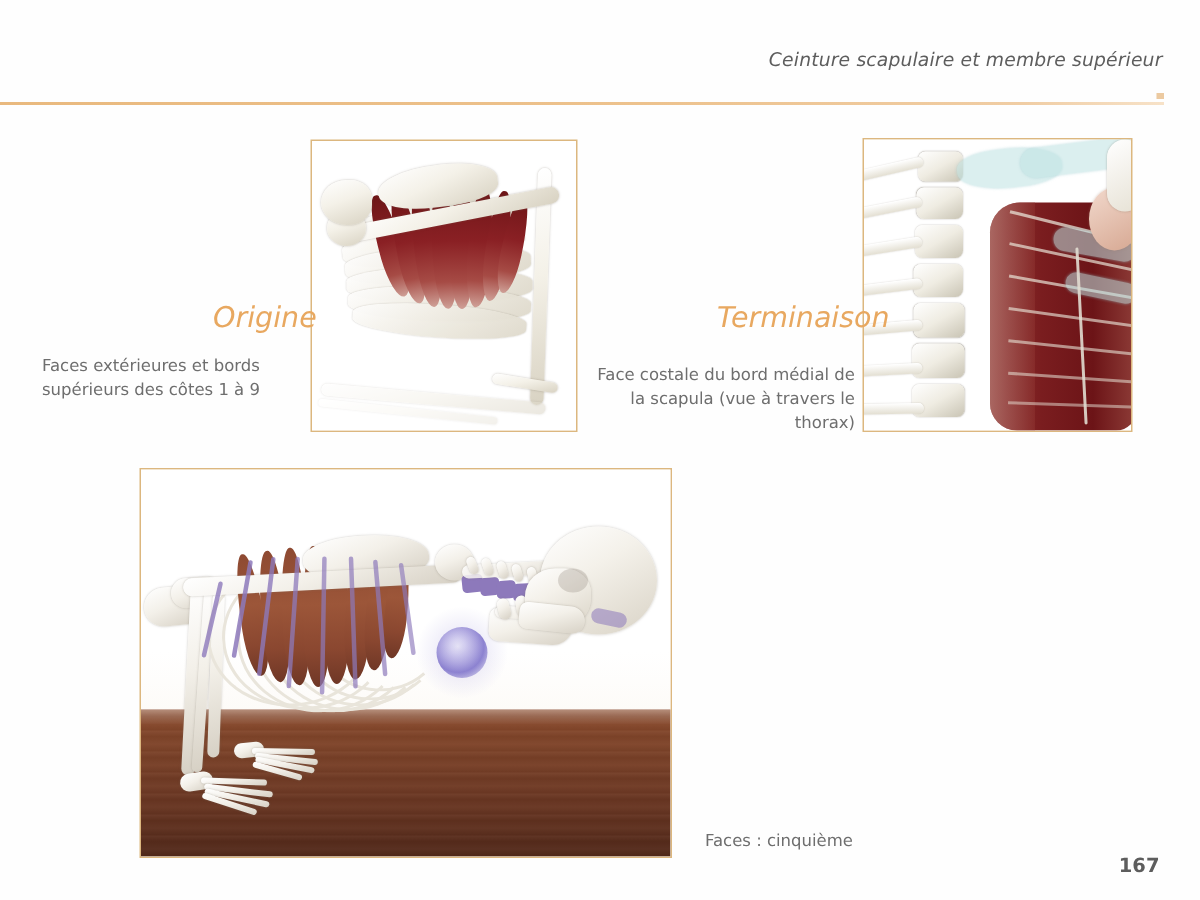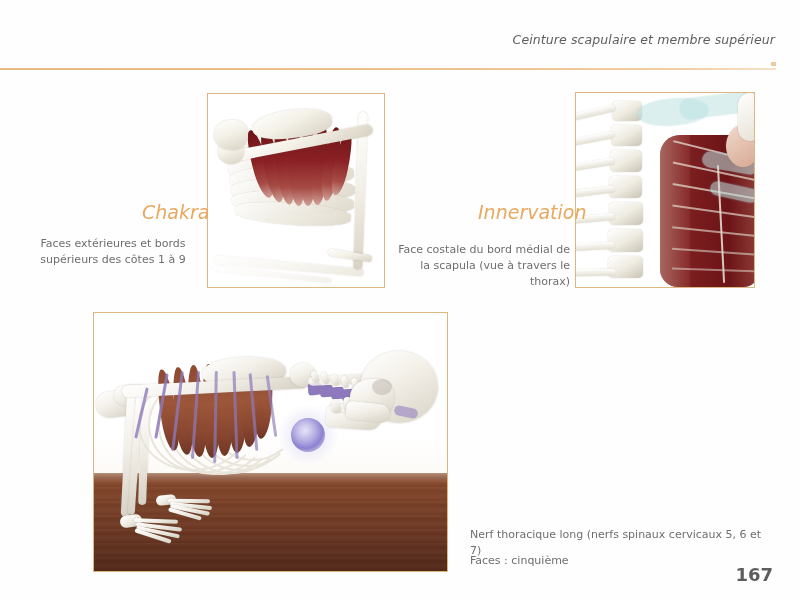--- a/index.html
+++ b/index.html
@@ -82,36 +82,36 @@
   }
   .bodytext {
     position: absolute;
     font-family: "DejaVu Sans", sans-serif;
     font-size: 11px;
     line-height: 16px;
     color: #6e6e6e;
   }
 
   #origin-heading      { left: 142px; top: 201px; font-size: 19px; }
-  #origin-body         { left: 28px;  top: 236px; width: 170px; text-align: center; }
+  #origin-body         { left: 28px;  top: 236px; width: 170px; text-align: left; }
 
   #insertion-heading   { left: 478px; top: 201px; font-size: 19px; }
   #insertion-body      { left: 395px; top: 242px; width: 175px; text-align: right; }
 
   #innervation-heading { left: 470px; top: 487px; font-size: 19px; }
   #innervation-body    { left: 470px; top: 527px; width: 300px; }
   #chakra-body         { left: 470px; top: 553px; width: 300px; }
 
   
   #folio {
     position: absolute;
     right: 27px;
     bottom: 15px;
     font-family: "DejaVu Sans", sans-serif;
-    font-size: 18px;
+    font-size: 13px;
     font-weight: bold;
     color: #5d5d5d;
   }
 
   
   #fig-origin .bg { position:absolute; inset:0; background:#ffffff; }
 
   .rib-a {
     position: absolute;
     border-radius: 50%/40%;
@@ -383,24 +383,23 @@
       <div class="skull-c" style="left:266px;top:38px;width:78px;height:72px;"></div>
       <div class="skull-c" style="left:256px;top:66px;width:44px;height:40px;border-radius:46% 40% 50% 44%;"></div>
       <div class="bone-c" style="left:252px;top:90px;width:44px;height:18px;border-radius:8px 14px 12px 8px;transform:rotate(6deg);"></div>
 
       <div style="position:absolute;left:278px;top:66px;width:20px;height:16px;border-radius:50%;background:rgba(140,130,118,.28);"></div>
 
       <div class="nerve-c" style="left:300px;top:94px;width:24px;height:10px;border-radius:6px;opacity:.55;transform:rotate(12deg);"></div>
     </div>
   </div>
 
-  <div class="heading" id="origin-heading">Chakra</div>
+  <div class="heading" id="origin-heading">Origine</div>
   <div class="bodytext" id="origin-body">Faces extérieures et bords supérieurs des côtes 1 à 9</div>
 
-  <div class="heading" id="insertion-heading">Innervation</div>
+  <div class="heading" id="insertion-heading">Terminaison</div>
   <div class="bodytext" id="insertion-body">Face costale du bord médial de la scapula (vue à travers le thorax)</div>
 
-  <div class="bodytext" id="innervation-body">Nerf thoracique long (nerfs spinaux cervicaux 5, 6 et 7)</div>
   <div class="bodytext" id="chakra-body">Faces : cinquième</div>
 
   <div id="folio">167</div>
 
 </div>
 
 </body></html>

